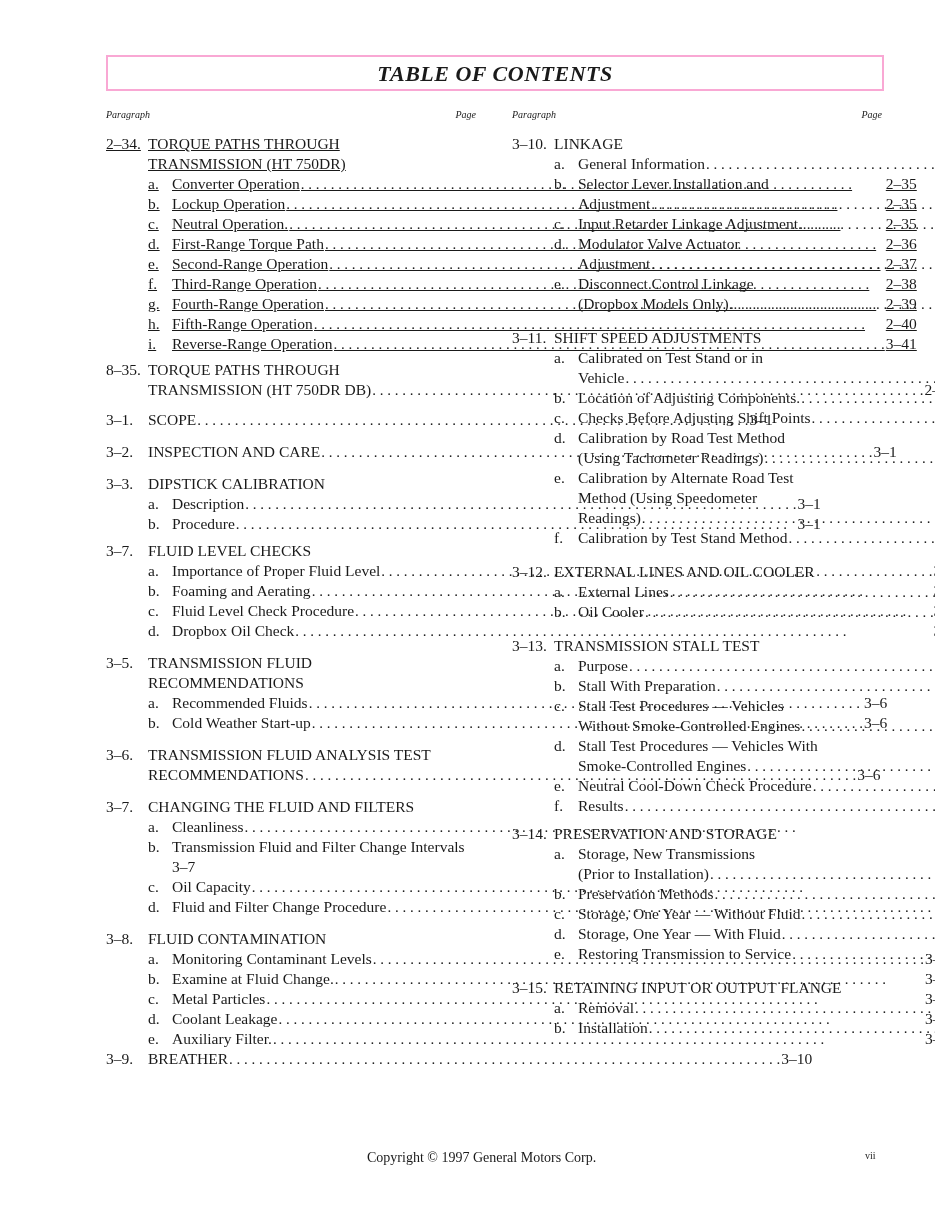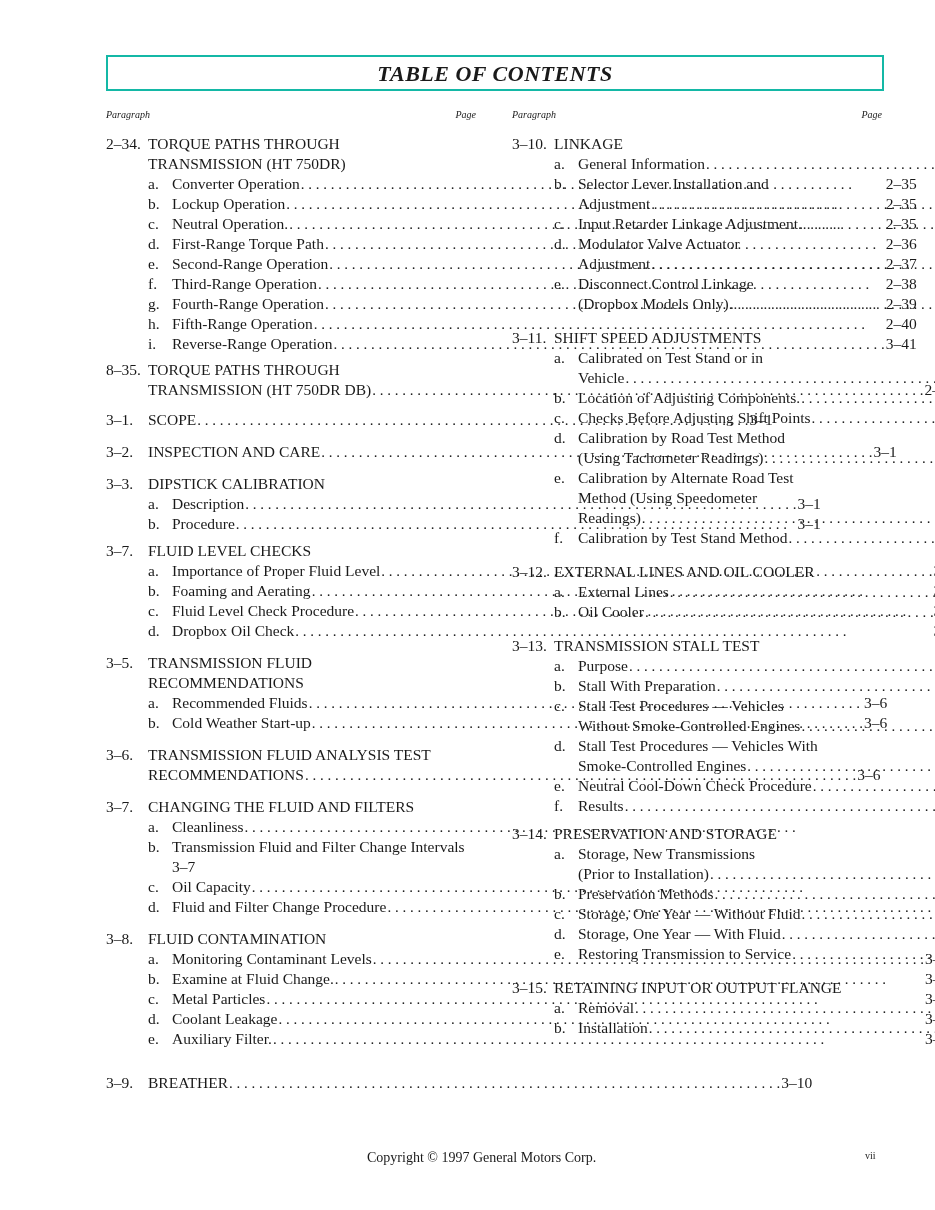--- a/index.html
+++ b/index.html
@@ -3,21 +3,21 @@
 <meta charset="utf-8">
 <style>
   html, body { margin: 0; padding: 0; background: #ffffff; }
   body {
     width: 935px; height: 1210px; position: relative; overflow: hidden;
     font-family: "Liberation Serif", "DejaVu Serif", serif;
     color: #1a1a1a;
   }
   .title-box {
     position: absolute; left: 106px; top: 55px; width: 774px; height: 32px;
-    border: 2px solid #14b8a6; box-sizing: content-box;
+    border: 2px solid #f9a8d4; box-sizing: content-box;
     text-align: center;
   }
   .title-box span {
     font-style: italic; font-weight: bold; font-size: 22px; letter-spacing: 0.5px;
     line-height: 34px;
   }
   .col { position: absolute; top: 104px; }
   .col.left { left: 106px; width: 370px; }
   .col.right { left: 512px; width: 370px; }
   .colhead {
@@ -56,21 +56,21 @@
 <div class="title-box">
   <span>TABLE OF CONTENTS</span>
 </div>
 
 <div class="col left">
   <div class="colhead">
     <span>Paragraph</span>
     <span>Page</span>
   </div>
   <div id="left-entries">
-      <div class="entry" style="margin-top: 8px;">
+      <div class="entry" style="margin-top: 8px; text-decoration: underline;">
         <div class="main">
           <span class="num">2–34.</span>
           <div class="main-body">
             <div class="line">
               <span class="txt">TORQUE PATHS THROUGH</span>
             </div>
             <div class="line">
               <span class="txt">TRANSMISSION (HT 750DR)</span>
             </div>
             <div class="sub">
@@ -434,21 +434,21 @@
                 <div class="line">
                   <span class="txt">Auxiliary Filter.</span>
                   <span class="dots"></span>
                   <span class="pg">3–9</span>
                 </div>
               </div>
             </div>
           </div>
         </div>
       </div>
-      <div class="entry" style="margin-top: 24px;">
+      <div class="entry" style="margin-top: 0;">
         <div class="main">
           <span class="num">3–9.</span>
           <div class="main-body">
             <div class="line">
               <span class="txt">BREATHER</span>
               <span class="dots"></span>
               <span class="pg">3–10</span>
             </div>
           </div>
         </div>

